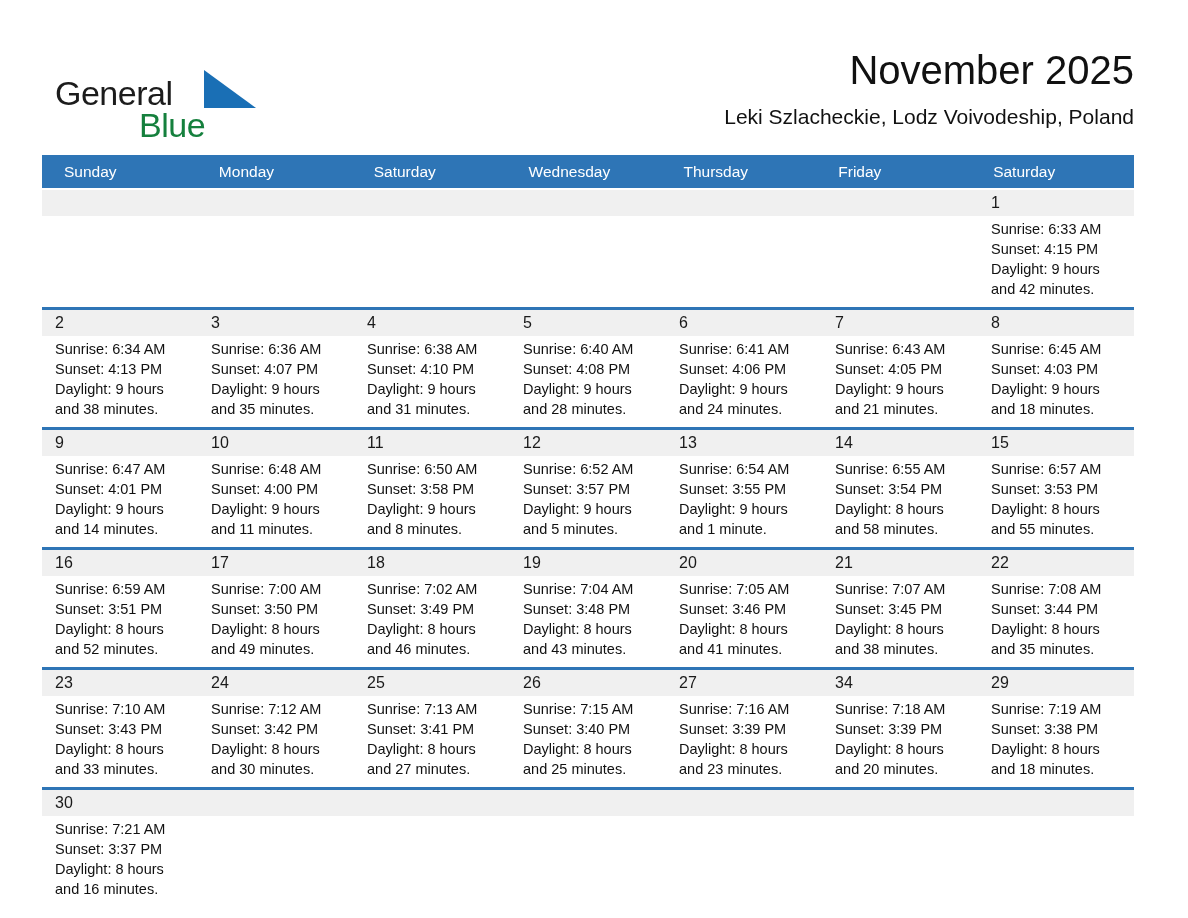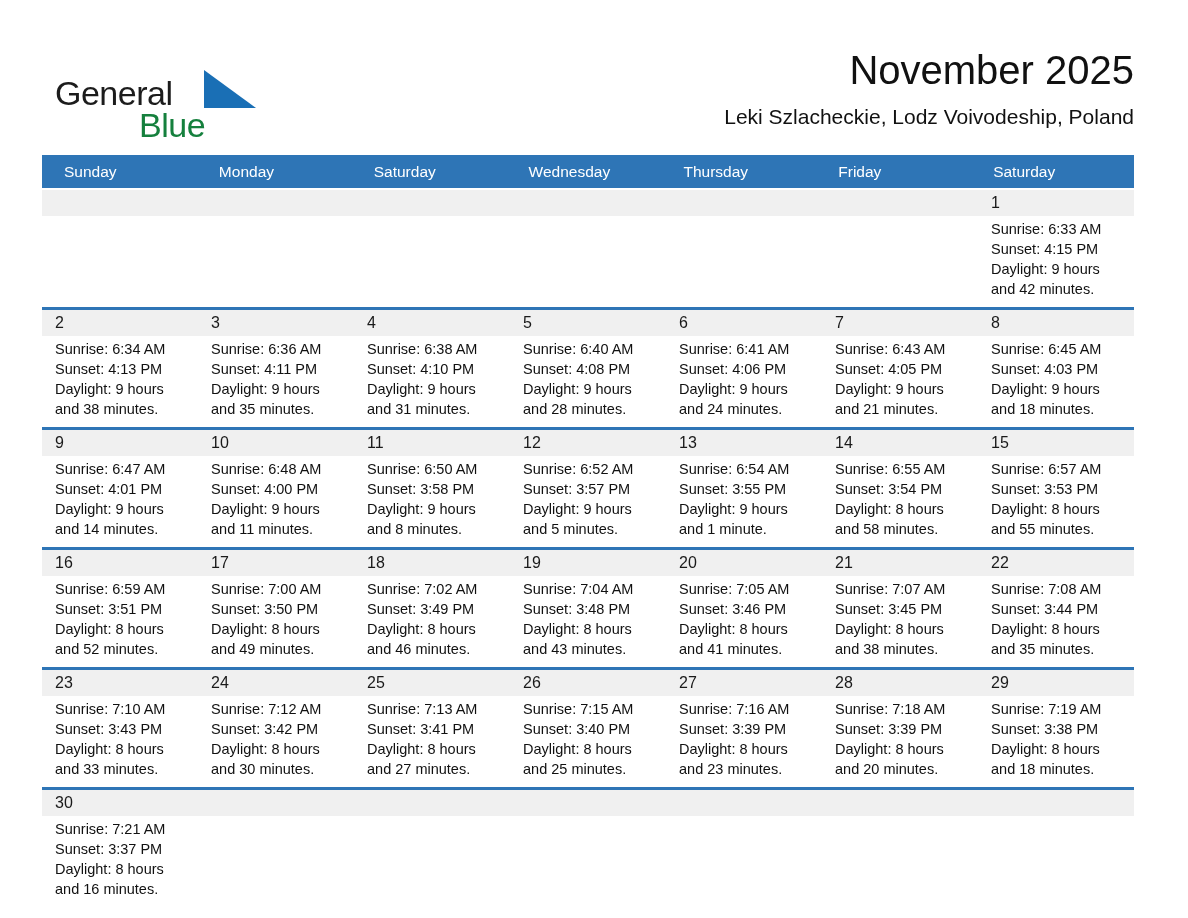--- a/index.html
+++ b/index.html
@@ -119,21 +119,21 @@
             <div class="day-body">
               <div>Sunrise: 6:34 AM</div>
               <div>Sunset: 4:13 PM</div>
               <div>Daylight: 9 hours and 38 minutes.</div>
             </div>
           </div>
           <div class="day-cell">
             <div class="day-number-band">3</div>
             <div class="day-body">
               <div>Sunrise: 6:36 AM</div>
-              <div>Sunset: 4:11 PM</div>
+              <div>Sunset: 4:07 PM</div>
               <div>Daylight: 9 hours and 35 minutes.</div>
             </div>
           </div>
           <div class="day-cell">
             <div class="day-number-band">4</div>
             <div class="day-body">
               <div>Sunrise: 6:38 AM</div>
               <div>Sunset: 4:10 PM</div>
               <div>Daylight: 9 hours and 31 minutes.</div>
             </div>
@@ -322,21 +322,21 @@
           </div>
           <div class="day-cell">
             <div class="day-number-band">27</div>
             <div class="day-body">
               <div>Sunrise: 7:16 AM</div>
               <div>Sunset: 3:39 PM</div>
               <div>Daylight: 8 hours and 23 minutes.</div>
             </div>
           </div>
           <div class="day-cell">
-            <div class="day-number-band">28</div>
+            <div class="day-number-band">34</div>
             <div class="day-body">
               <div>Sunrise: 7:18 AM</div>
               <div>Sunset: 3:39 PM</div>
               <div>Daylight: 8 hours and 20 minutes.</div>
             </div>
           </div>
           <div class="day-cell">
             <div class="day-number-band">29</div>
             <div class="day-body">
               <div>Sunrise: 7:19 AM</div>

